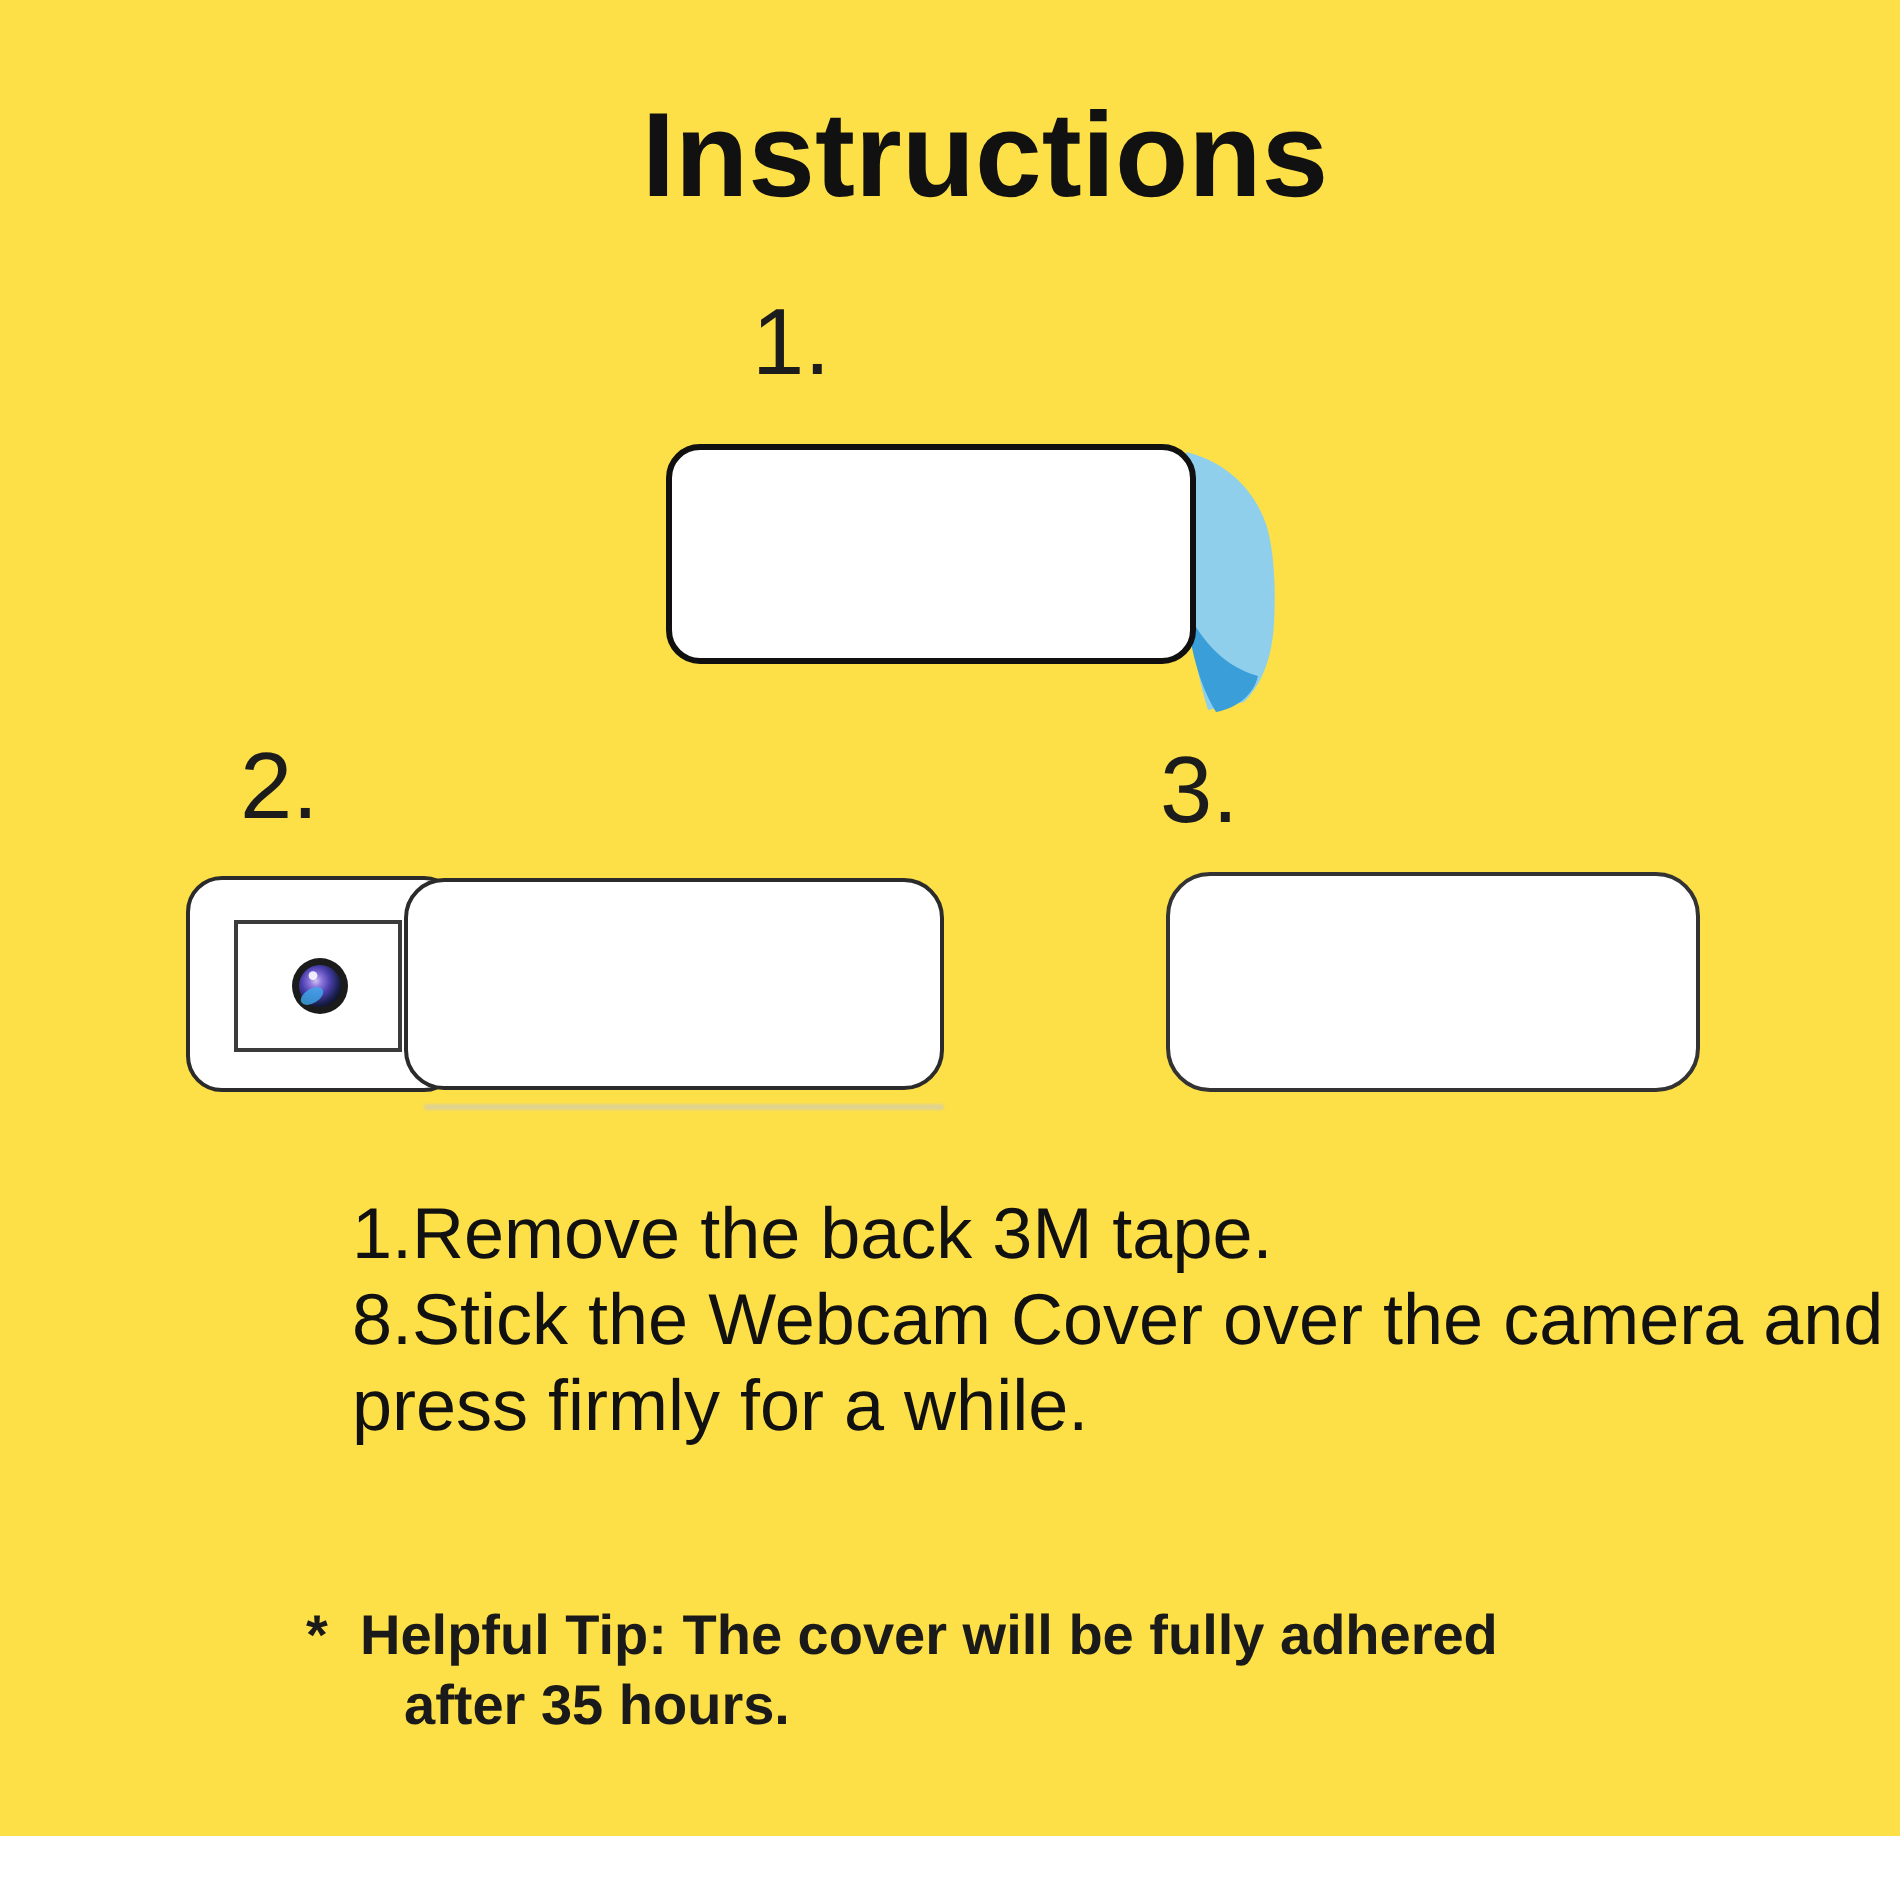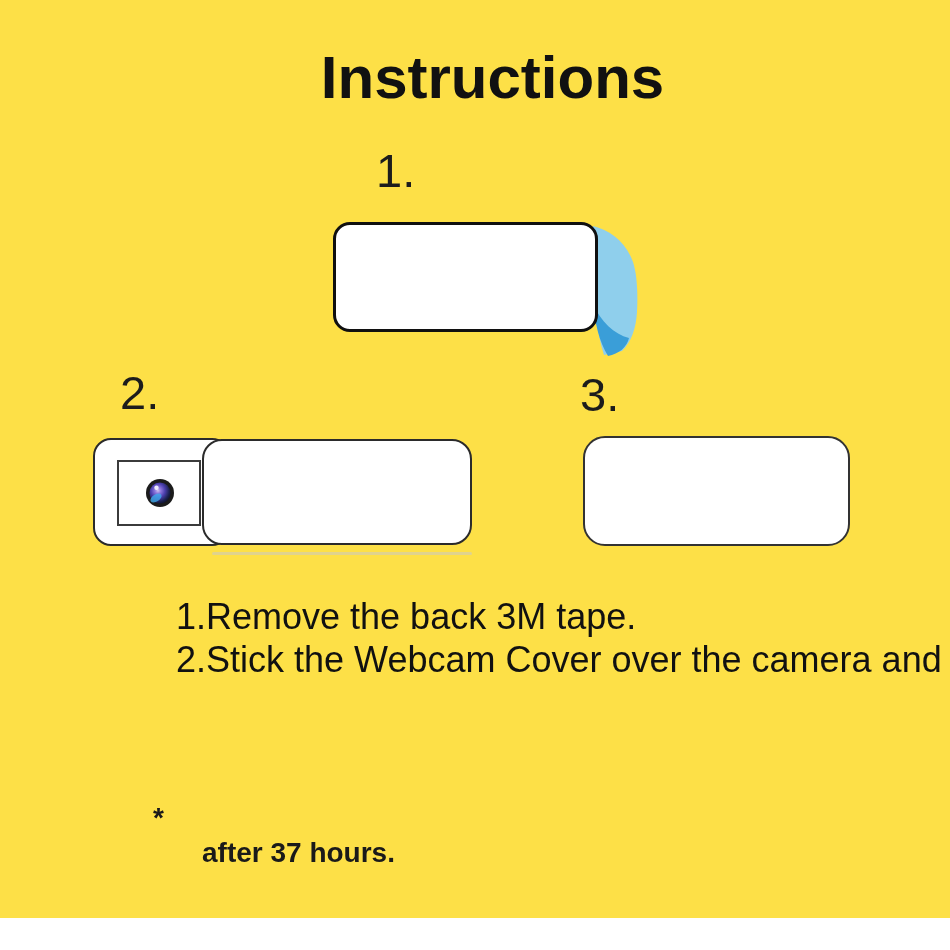--- a/index.html
+++ b/index.html
@@ -145,19 +145,21 @@
   <div class="abs cover-slider"></div>
 
   <div class="abs slider-shadow"></div>
 
   <div class="abs step-num step-num-3">3.</div>
 
   <div class="abs cover-step3"></div>
 
   <div class="abs instructions">
     <div>1.Remove the back 3M tape.</div>
-    <div>2.Stick the Webcam Cover over the camera and</div>
+    <div>8.Stick the Webcam Cover over the camera and</div>
+    <div>press firmly for a while.</div>
   </div>
 
   <div class="abs tip-star">*</div>
-  <div class="abs tip-line2">after 37 hours.</div>
+  <div class="abs tip-line1">Helpful Tip: The cover will be fully adhered</div>
+  <div class="abs tip-line2">after 35 hours.</div>
 
 </div>
 
 </body></html>

